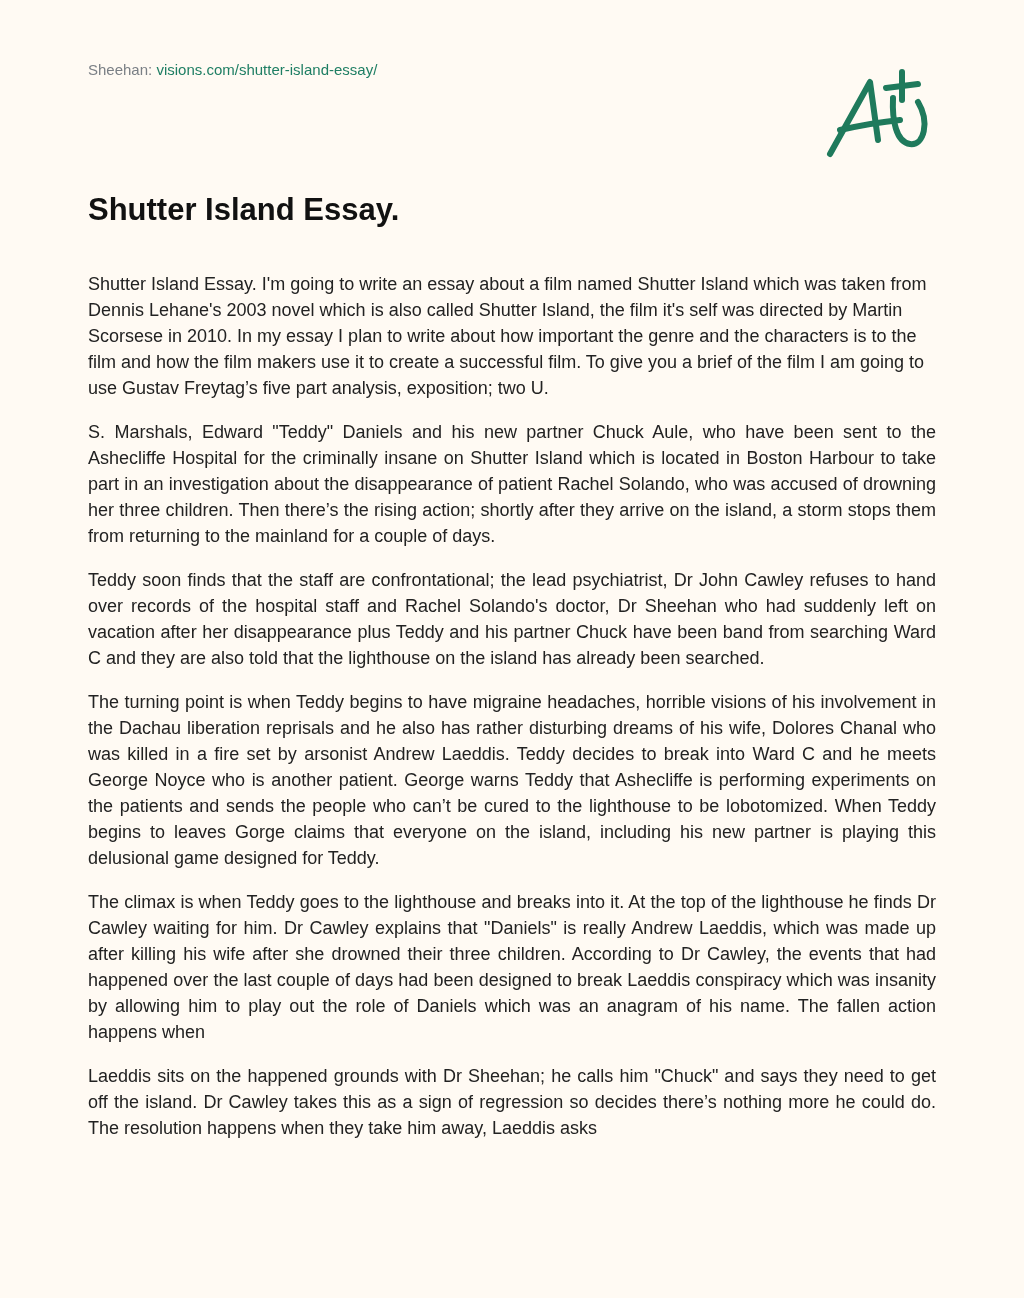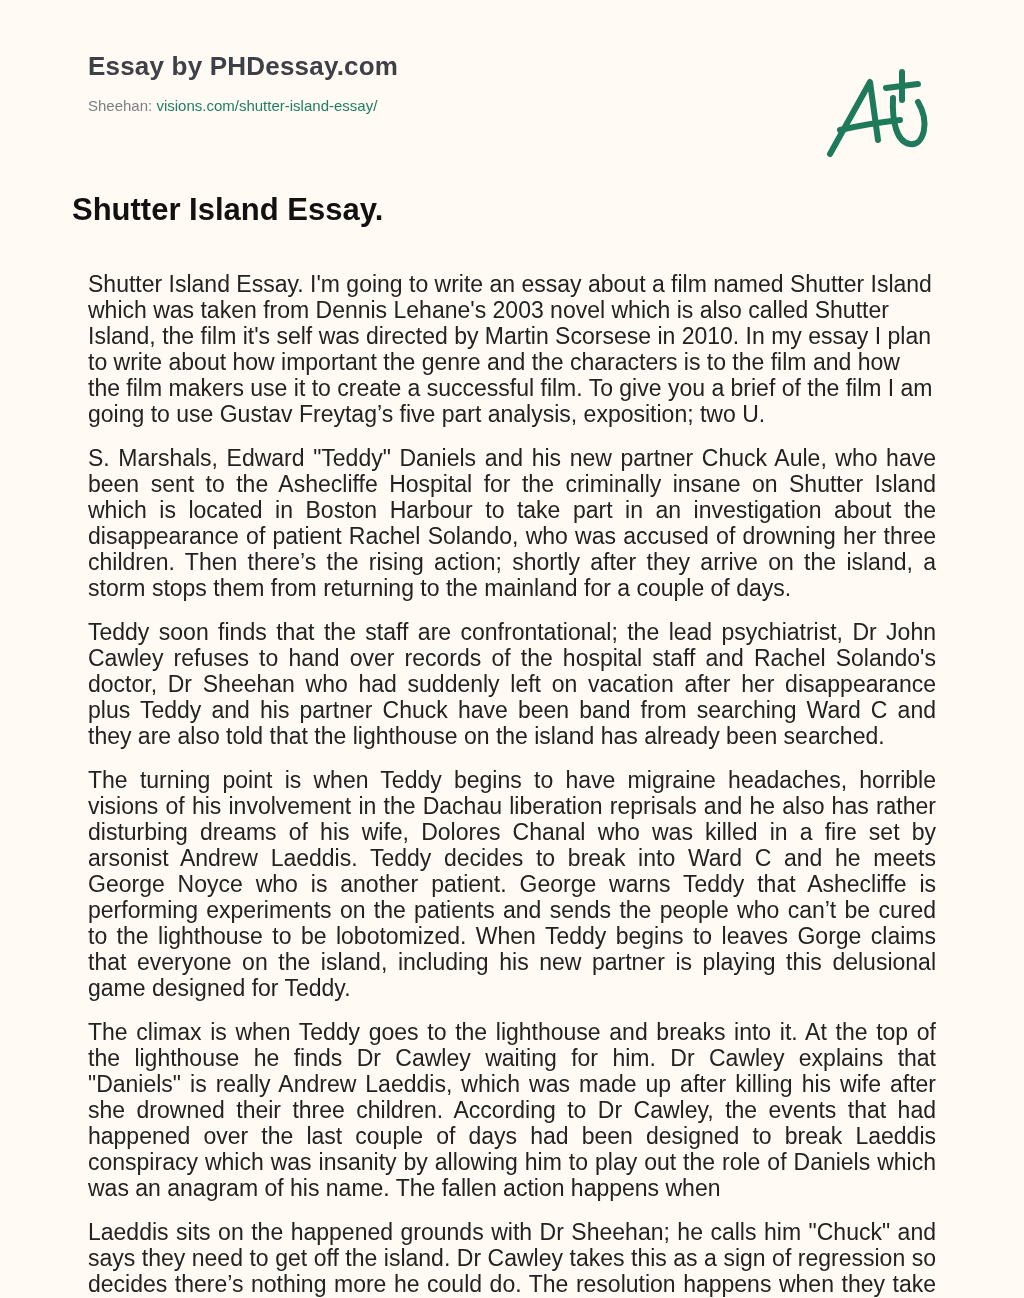--- a/index.html
+++ b/index.html
@@ -41,50 +41,49 @@
     }
     .logo {
       position: absolute;
       left: 818px;
       top: 60px;
       width: 120px;
       height: 110px;
     }
     .page-title {
       position: absolute;
-      left: 72px;
+      left: 88px;
       top: 188px;
       margin: 0;
       font-size: 31px;
       line-height: 44px;
       font-weight: bold;
       color: #111111;
     }
     .essay {
       position: absolute;
       left: 88px;
       top: 271px;
       width: 848px;
     }
     .essay p {
       margin: 0 0 18px 0;
-      font-size: 23px;
+      font-size: 18px;
       line-height: 26px;
       color: #222222;
       text-align: justify;
     }
     .essay p.first {
       text-align: left;
     }
   </style>
 </head>
 <body>
 
 <div class="header">
-  <h2 class="site-title">Essay by PHDessay.com</h2>
   <div class="source-line">
     <span>Sheehan:</span>
     <a>visions.com/shutter-island-essay/</a>
   </div>
 </div>
 
 <div class="logo">
   <svg width="120" height="110" viewBox="0 0 120 110" fill="none" stroke="#1f7a5c" stroke-width="6" stroke-linecap="round" stroke-linejoin="round">
     <path d="M12 94 L52 22 L60 80"></path>
     <path d="M22 70 C40 66, 62 62, 82 60"></path>

